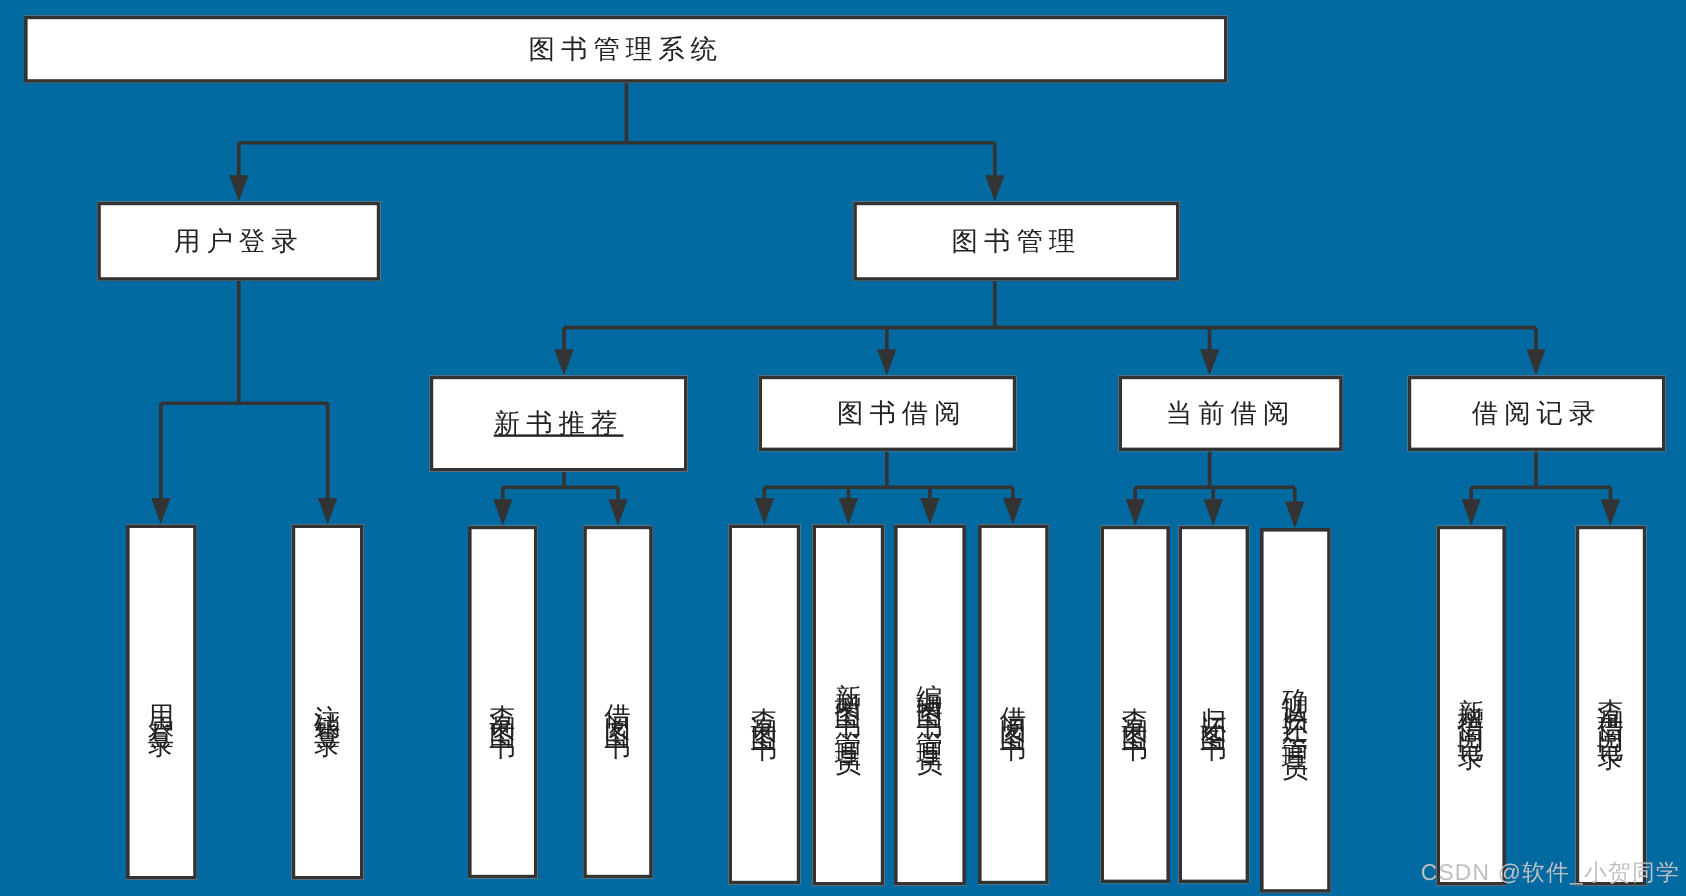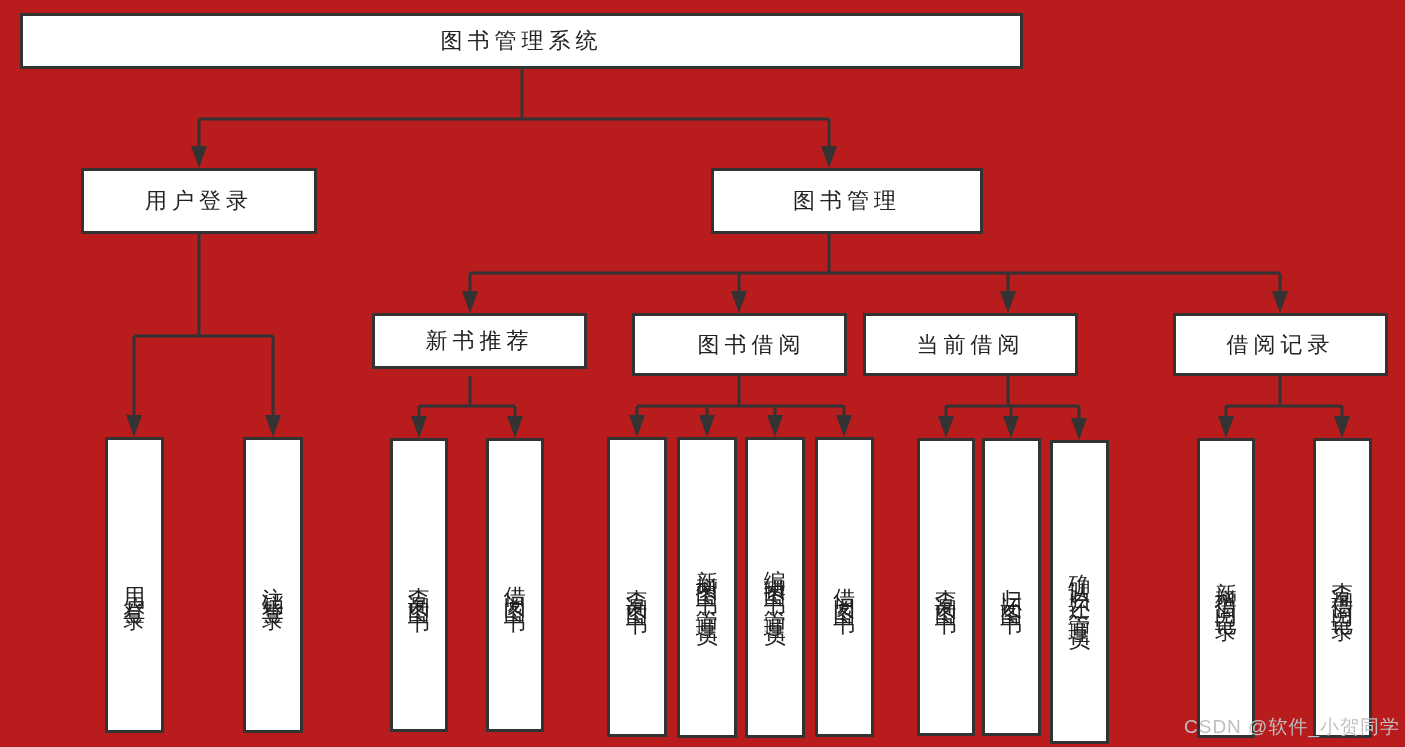--- a/index.html
+++ b/index.html
@@ -1,17 +1,17 @@
 <!DOCTYPE html>
 <html><head>
 <meta charset="utf-8">
 <style>
   html,body{margin:0;padding:0;background:#ffffff;}
   #canvas{
-    position:relative;width:1405px;height:747px;background:#b91c1c;overflow:hidden;
+    position:relative;width:1405px;height:747px;background:#0369a1;overflow:hidden;
     font-family:"Liberation Sans","DejaVu Sans",sans-serif;
   }
   #wires{position:absolute;left:0;top:0;z-index:0;}
   .box{
     position:absolute;box-sizing:border-box;background:#ffffff;
     border:3px solid #333333;color:#222222;z-index:1;
     display:flex;align-items:center;justify-content:center;
   }
   .h{font-size:22px;letter-spacing:5px;white-space:nowrap;}
   .v span{
@@ -66,23 +66,23 @@
       <path d="M1218 416 L1234 416 L1226 438 Z"></path>
       <path d="M1334 416 L1350 416 L1342 438 Z"></path>
     </g>
   </svg>
 
   <div class="box h" style="left:20px;top:13px;width:1003px;height:56px;">图书管理系统</div>
 
   <div class="box h" style="left:81px;top:168px;width:236px;height:66px;">用户登录</div>
   <div class="box h" style="left:711px;top:168px;width:272px;height:66px;">图书管理</div>
 
-  <div class="box h" style="left:372px;top:313px;width:215px;height:56px;">新书推荐</div>
+  <div class="box h" style="left:358px;top:313px;width:215px;height:80px;text-decoration:underline;">新书推荐</div>
   <div class="box h" style="left:632px;top:313px;width:215px;height:63px;padding-left:24px;">图书借阅</div>
-  <div class="box h" style="left:863px;top:313px;width:215px;height:63px;">当前借阅</div>
+  <div class="box h" style="left:932px;top:313px;width:187px;height:63px;">当前借阅</div>
   <div class="box h" style="left:1173px;top:313px;width:215px;height:63px;">借阅记录</div>
 
   <div class="box v" style="left:105px;top:437px;width:59px;height:296px;">
     <span>用户登录</span>
   </div>
   <div class="box v" style="left:243px;top:437px;width:60px;height:296px;">
     <span>注销登录</span>
   </div>
 
   <div class="box v" style="left:390px;top:438px;width:58px;height:294px;">

